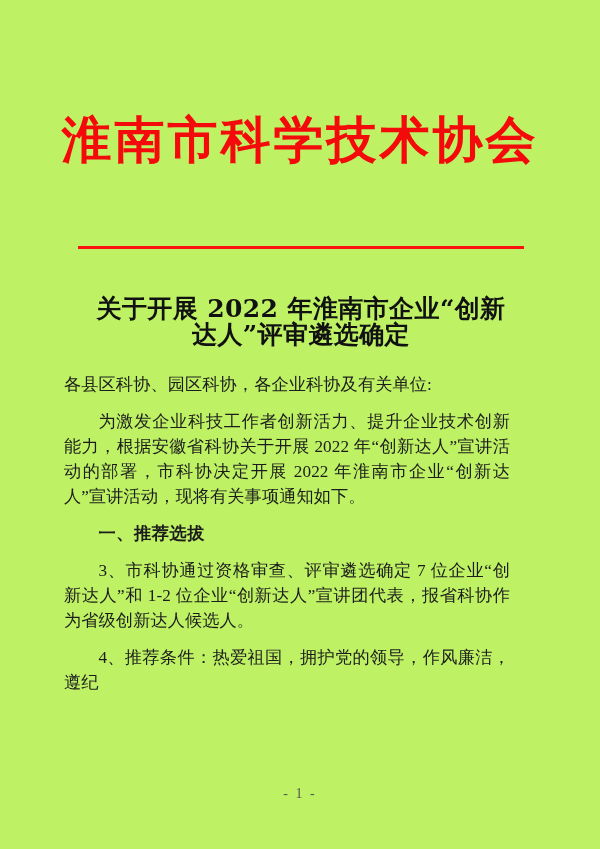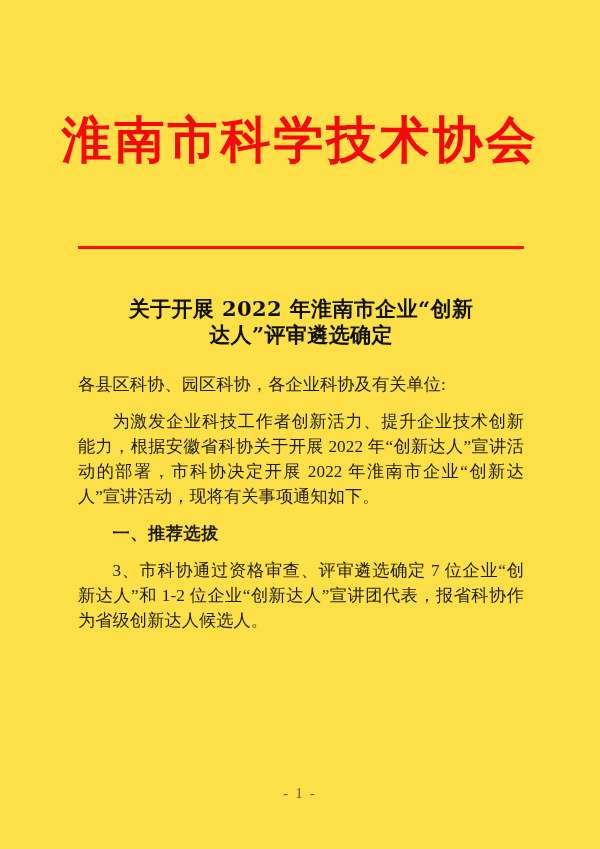--- a/index.html
+++ b/index.html
@@ -13,21 +13,21 @@
     position: relative;
     overflow: hidden;
     font-family: "Liberation Serif", "DejaVu Serif", serif;
     color: #1a1a1a;
     -webkit-font-smoothing: antialiased;
   }
 
   .page {
     position: absolute;
     inset: 0;
-    background: #fde047;
+    background: #bef264;
     padding: 16px;
   }
 
   
   .letterhead {
     position: absolute;
     left: 0;
     right: 0;
     top: 112px;
     text-align: center;
@@ -53,34 +53,34 @@
 
   
   .doc-title {
     position: absolute;
     left: 78px;
     width: 446px;
     top: 296px;
     text-align: center;
     font-family: "DejaVu Serif", "Liberation Serif", serif;
     font-weight: 700;
-    font-size: 21px;
+    font-size: 25px;
     line-height: 26px;
     letter-spacing: 0.4px;
     color: #111111;
   }
   .doc-title .tline {
     display: block;
     white-space: nowrap;
   }
 
   
   .body-block {
     position: absolute;
-    left: 78px;
+    left: 64px;
     width: 446px;
     top: 372px;
   }
   .para {
     font-size: 17.2px;
     line-height: 25px;
     text-align: justify;
     text-justify: inter-ideograph;
     letter-spacing: 0.1px;
     margin: 0;
@@ -131,18 +131,19 @@
     <p class="para">各县区科协、园区科协，各企业科协及有关单位:</p>
 
     <p class="para indent">为激发企业科技工作者创新活力、提升企业技术创新能力，根据安徽省科协关于开展 2022 年“创新达人”宣讲活动的部署，市科协决定开展 2022 年淮南市企业“创新达人”宣讲活动，现将有关事项通知如下。</p>
 
     <p class="para heading">一、推荐选拔</p>
 
 
 
     <p class="para indent">3、市科协通过资格审查、评审遴选确定 7 位企业“创新达人”和 1-2 位企业“创新达人”宣讲团代表，报省科协作为省级创新达人候选人。</p>
 
+    <p class="para indent">4、推荐条件：热爱祖国，拥护党的领导，作风廉洁，遵纪</p>
 
   </div>
 
   <div class="footer">- 1 -</div>
 
 </div>
 
 </body></html>

